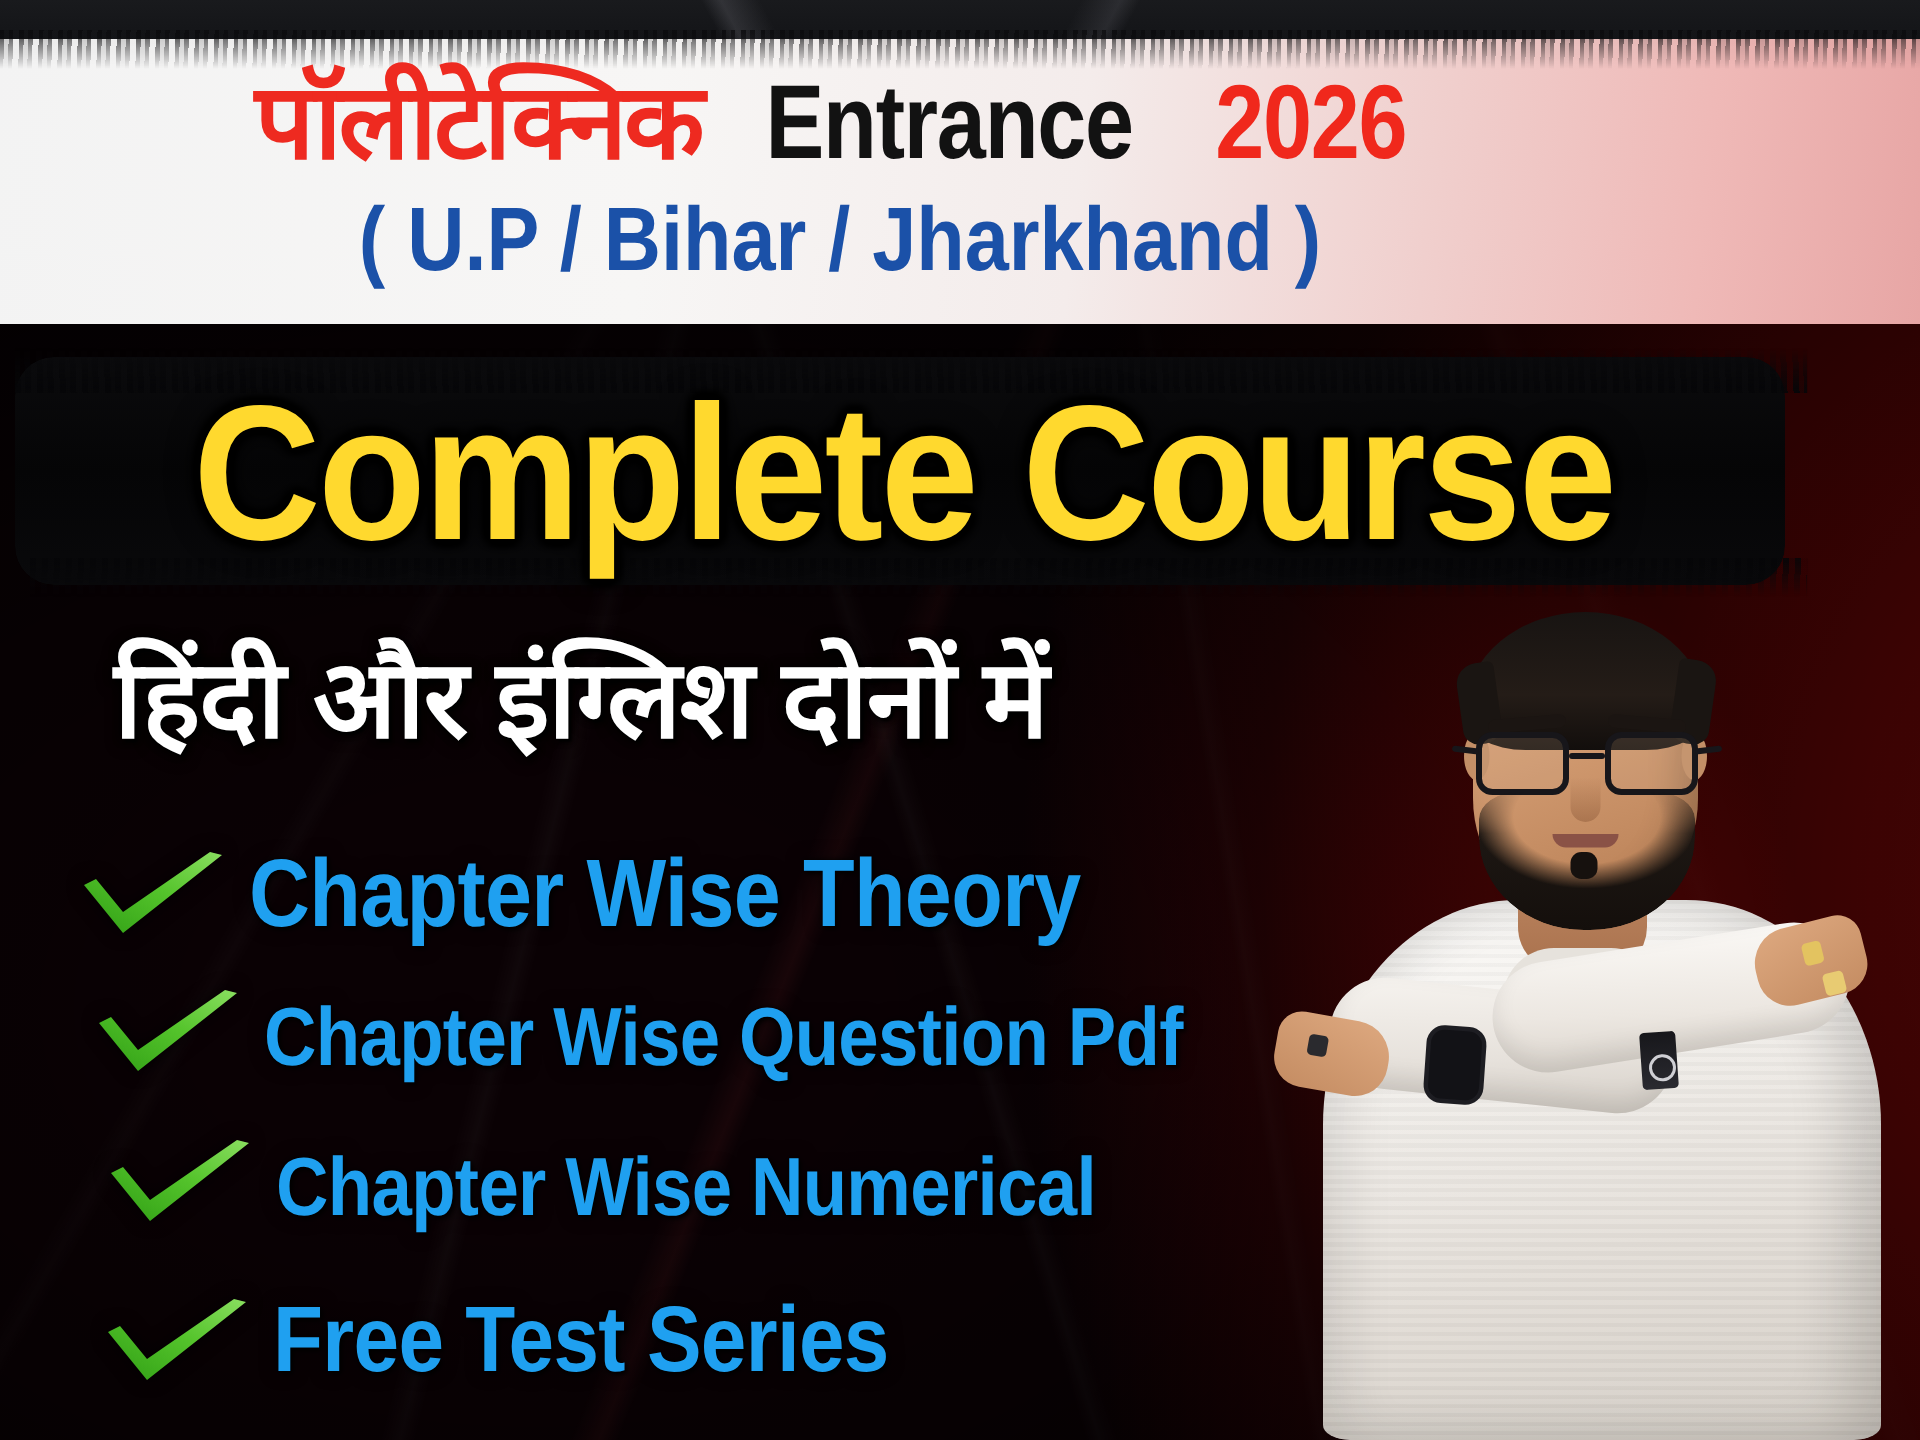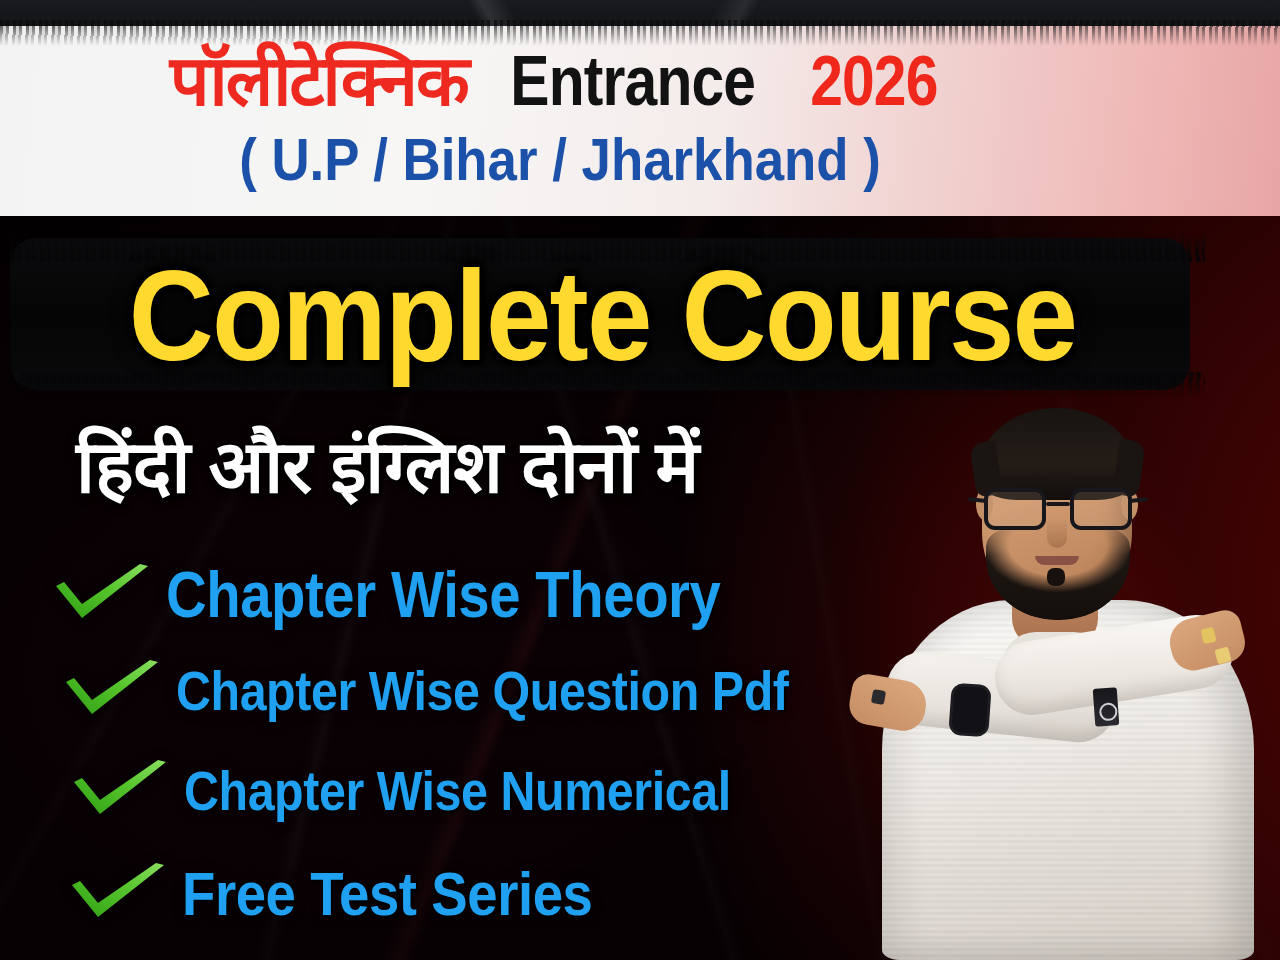--- a/index.html
+++ b/index.html
@@ -192,21 +192,21 @@
     color:#ffffff; font-weight:bold;
     font-family:"Liberation Sans","DejaVu Sans",sans-serif;
     font-size:73px; line-height:86px; white-space:nowrap;
     letter-spacing:-1px;
     text-shadow:0 0 6px rgba(0,0,0,.9), 0 3px 10px rgba(0,0,0,.85), 2px 2px 2px #000;
     margin-left:32px;
   }
 
   
   .bullets{ position:absolute; left:40px; top:560px; z-index:10; width:880px; }
-  .b-item{ position:absolute; display:flex; align-items:center; white-space:nowrap; }
+  .b-item{ position:absolute; display:flex; align-items:flex-end; white-space:nowrap; }
   .b1{ left:12px; top:0px; }
   .b2{ left:22px; top:100px; }
   .b3{ left:30px; top:200px; }
   .b4{ left:28px; top:300px; }
 
   .check{
     position:relative; display:inline-block; flex:none;
     margin-right:14px;
   }
   .check svg{ display:block; filter:drop-shadow(0 0 6px rgba(0,0,0,.8)); }

